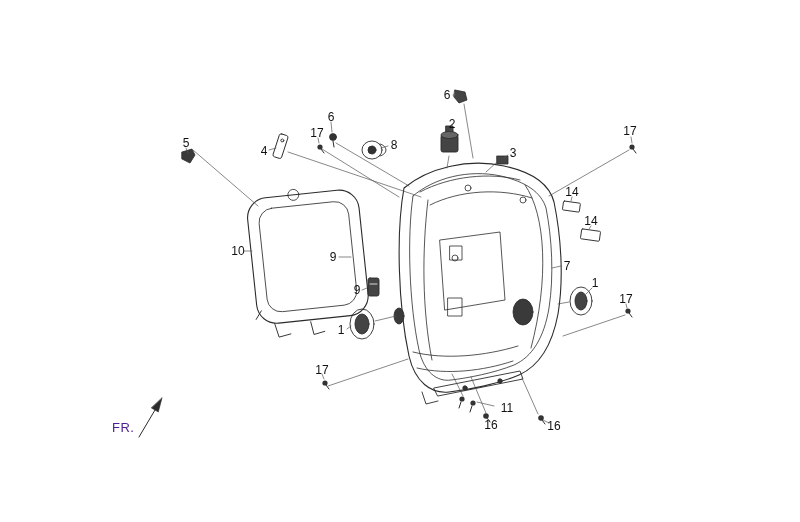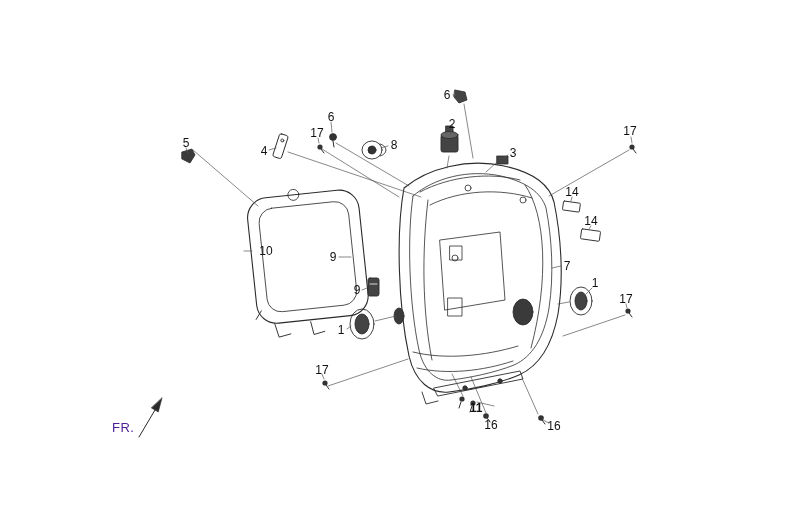--- a/index.html
+++ b/index.html
@@ -221,27 +221,27 @@
   <div class="callout" style="left:331px; top:117px;">6</div>
   <div class="callout" style="left:317px; top:133px;">17</div>
   <div class="callout" style="left:452px; top:124px;">2</div>
   <div class="callout" style="left:394px; top:145px;">8</div>
   <div class="callout" style="left:630px; top:131px;">17</div>
   <div class="callout" style="left:186px; top:143px;">5</div>
   <div class="callout" style="left:264px; top:151px;">4</div>
   <div class="callout" style="left:513px; top:153px;">3</div>
   <div class="callout" style="left:572px; top:192px;">14</div>
   <div class="callout" style="left:591px; top:221px;">14</div>
-  <div class="callout" style="left:238px; top:251px;margin-left:28px;">10</div>
+  <div class="callout" style="left:238px; top:251px;">10</div>
   <div class="callout" style="left:333px; top:257px;">9</div>
   <div class="callout" style="left:567px; top:266px;">7</div>
   <div class="callout" style="left:357px; top:290px;">9</div>
   <div class="callout" style="left:595px; top:283px;">1</div>
   <div class="callout" style="left:626px; top:299px;">17</div>
   <div class="callout" style="left:341px; top:330px;">1</div>
   <div class="callout" style="left:322px; top:370px;">17</div>
-  <div class="callout" style="left:476px; top:408px;font-weight:bold;">11</div>
+  <div class="callout" style="left:507px; top:408px;">11</div>
   <div class="callout" style="left:491px; top:425px;">16</div>
   <div class="callout" style="left:554px; top:426px;">16</div>
 
   <div class="fr-label" style="left:112px; top:420px;">FR.</div>
 
 </div>
 
 </body></html>

